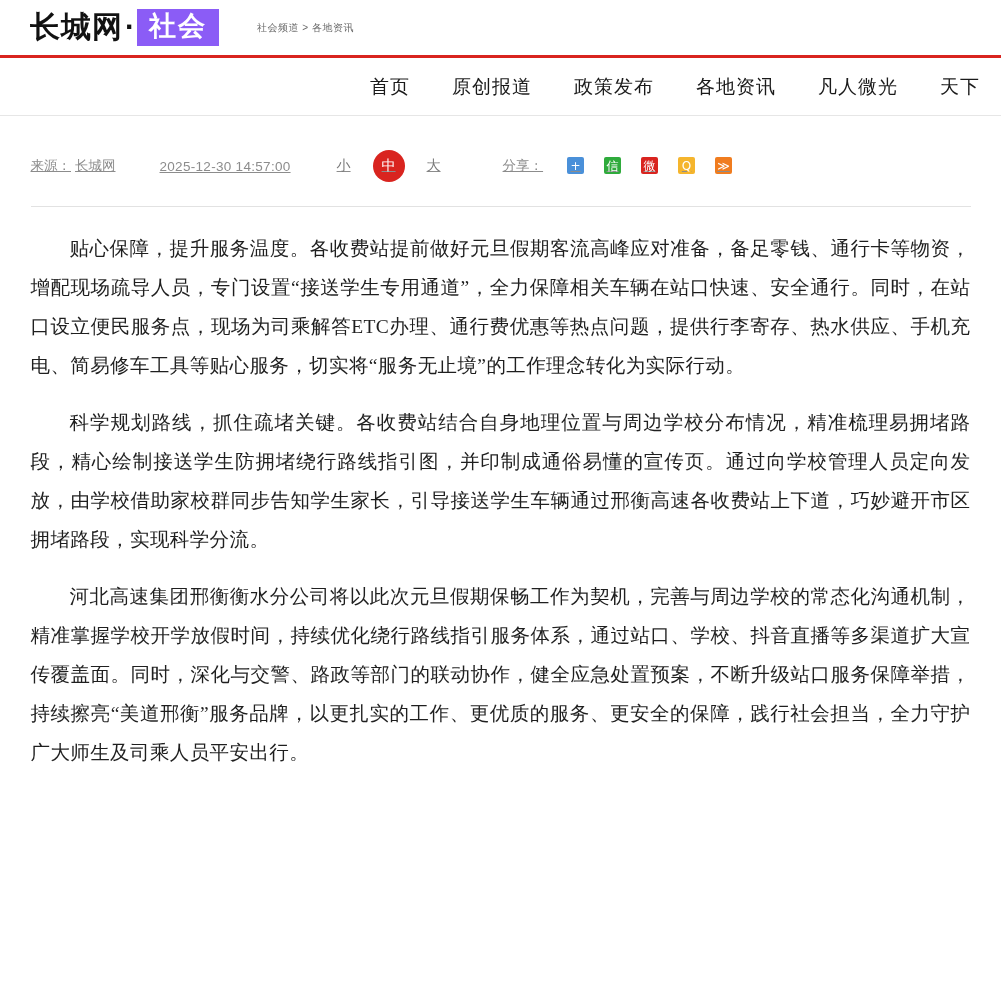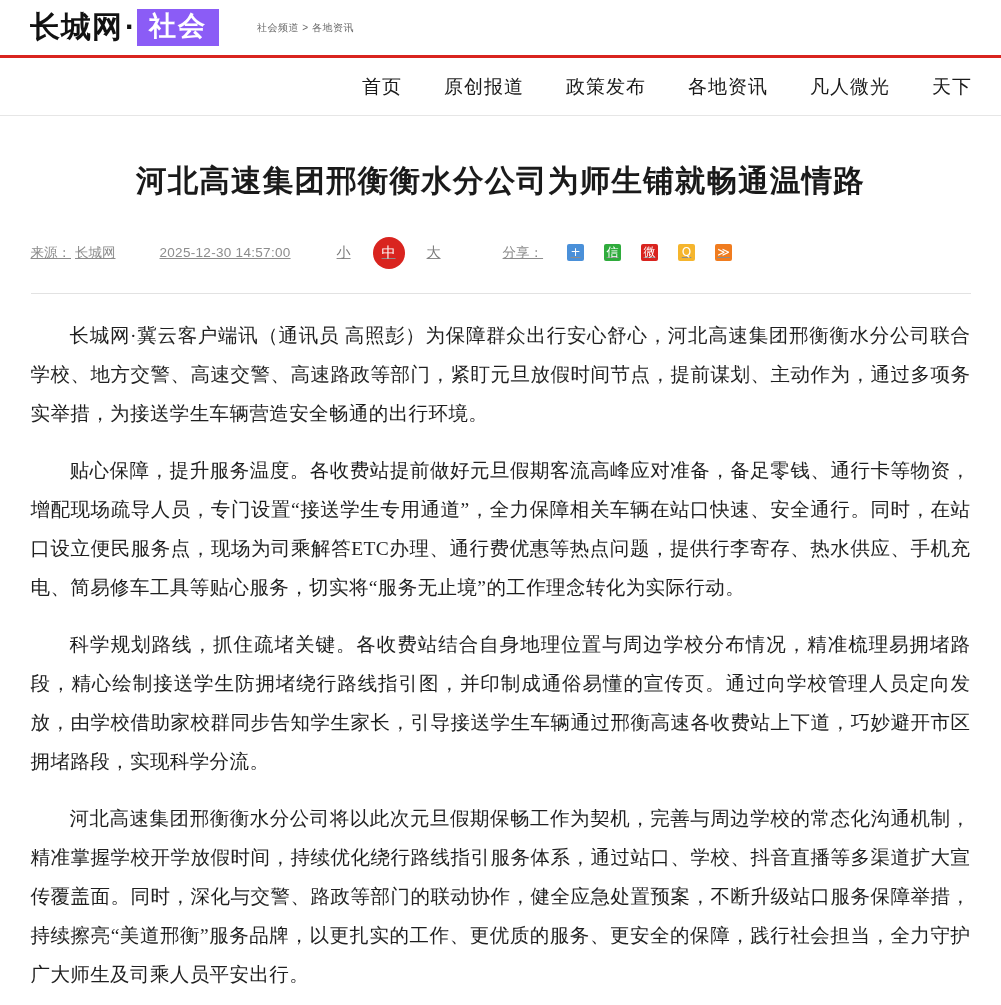--- a/index.html
+++ b/index.html
@@ -64,21 +64,21 @@
     background: #d9241f;
     width: 100%;
   }
 
   
   .main-nav {
     height: 58px;
     display: flex;
     align-items: center;
     justify-content: flex-end;
-    padding-right: 8px;
+    padding-right: 0px;
     box-sizing: border-box;
     border-bottom: 1px solid #e6e6e6;
   }
   .nav-list {
     display: flex;
     align-items: center;
     gap: 0px;
     list-style: none;
     margin: 0;
     padding: 0;
@@ -202,21 +202,20 @@
     <li class="nav-item">首页</li>
     <li class="nav-item">原创报道</li>
     <li class="nav-item">政策发布</li>
     <li class="nav-item">各地资讯</li>
     <li class="nav-item">凡人微光</li>
     <li class="nav-item">天下</li>
   </ul>
 </nav>
 
 <article class="article">
-  <h1 class="article-title">河北高速集团邢衡衡水分公司为师生铺就畅通温情路</h1>
 
   <div class="meta-bar">
     <span>来源：</span>
     <span class="meta-source">长城网</span>
     <span class="meta-date">2025-12-30 14:57:00</span>
 
     <div class="font-sizes">
       <span class="fs-btn">小</span>
       <span class="fs-btn active">中</span>
       <span class="fs-btn">大</span>
@@ -226,18 +225,17 @@
       <span class="share-label">分享：</span>
       <span class="share-icon" style="background:#4a90d9">+</span>
       <span class="share-icon wechat">信</span>
       <span class="share-icon weibo">微</span>
       <span class="share-icon qzone">Q</span>
       <span class="share-icon rss">≫</span>
     </div>
   </div>
 
   <div class="article-body">
-    <p>长城网·冀云客户端讯（通讯员 高照彭）为保障群众出行安心舒心，河北高速集团邢衡衡水分公司联合学校、地方交警、高速交警、高速路政等部门，紧盯元旦放假时间节点，提前谋划、主动作为，通过多项务实举措，为接送学生车辆营造安全畅通的出行环境。</p>
     <p>贴心保障，提升服务温度。各收费站提前做好元旦假期客流高峰应对准备，备足零钱、通行卡等物资，增配现场疏导人员，专门设置“接送学生专用通道”，全力保障相关车辆在站口快速、安全通行。同时，在站口设立便民服务点，现场为司乘解答ETC办理、通行费优惠等热点问题，提供行李寄存、热水供应、手机充电、简易修车工具等贴心服务，切实将“服务无止境”的工作理念转化为实际行动。</p>
     <p>科学规划路线，抓住疏堵关键。各收费站结合自身地理位置与周边学校分布情况，精准梳理易拥堵路段，精心绘制接送学生防拥堵绕行路线指引图，并印制成通俗易懂的宣传页。通过向学校管理人员定向发放，由学校借助家校群同步告知学生家长，引导接送学生车辆通过邢衡高速各收费站上下道，巧妙避开市区拥堵路段，实现科学分流。</p>
     <p>河北高速集团邢衡衡水分公司将以此次元旦假期保畅工作为契机，完善与周边学校的常态化沟通机制，精准掌握学校开学放假时间，持续优化绕行路线指引服务体系，通过站口、学校、抖音直播等多渠道扩大宣传覆盖面。同时，深化与交警、路政等部门的联动协作，健全应急处置预案，不断升级站口服务保障举措，持续擦亮“美道邢衡”服务品牌，以更扎实的工作、更优质的服务、更安全的保障，践行社会担当，全力守护广大师生及司乘人员平安出行。</p>
   </div>
 </article>
 
 </body></html>

